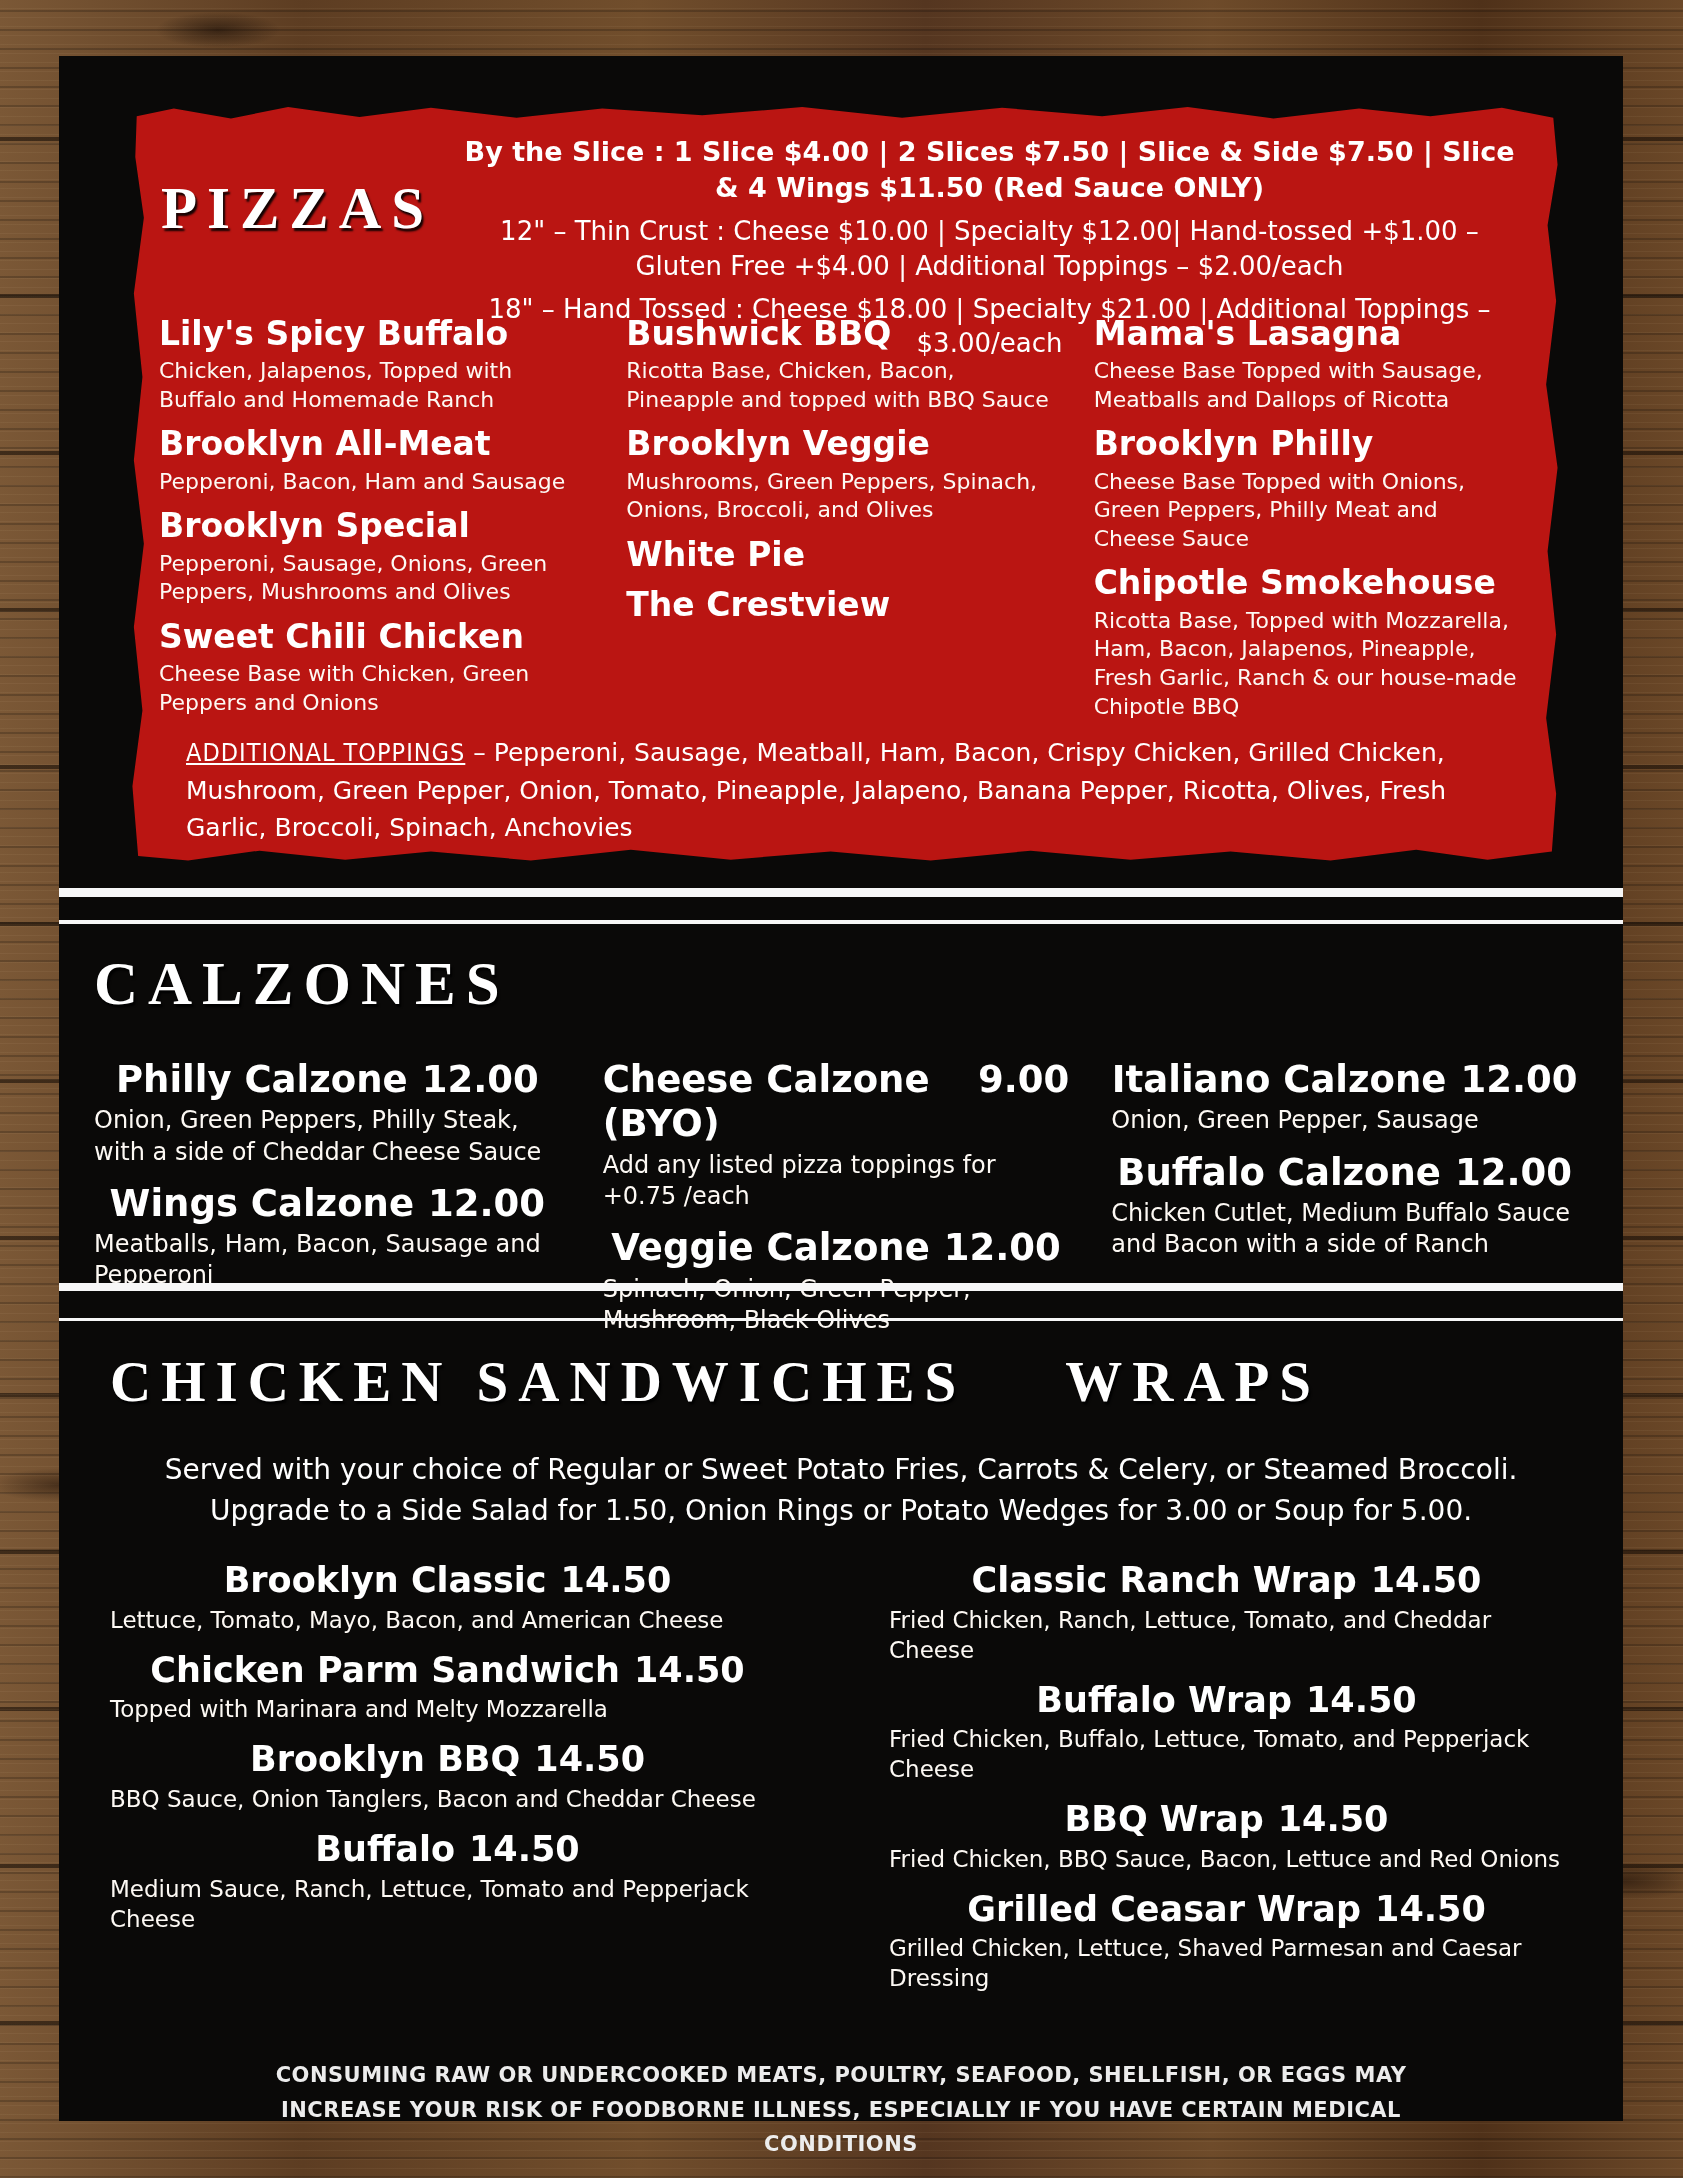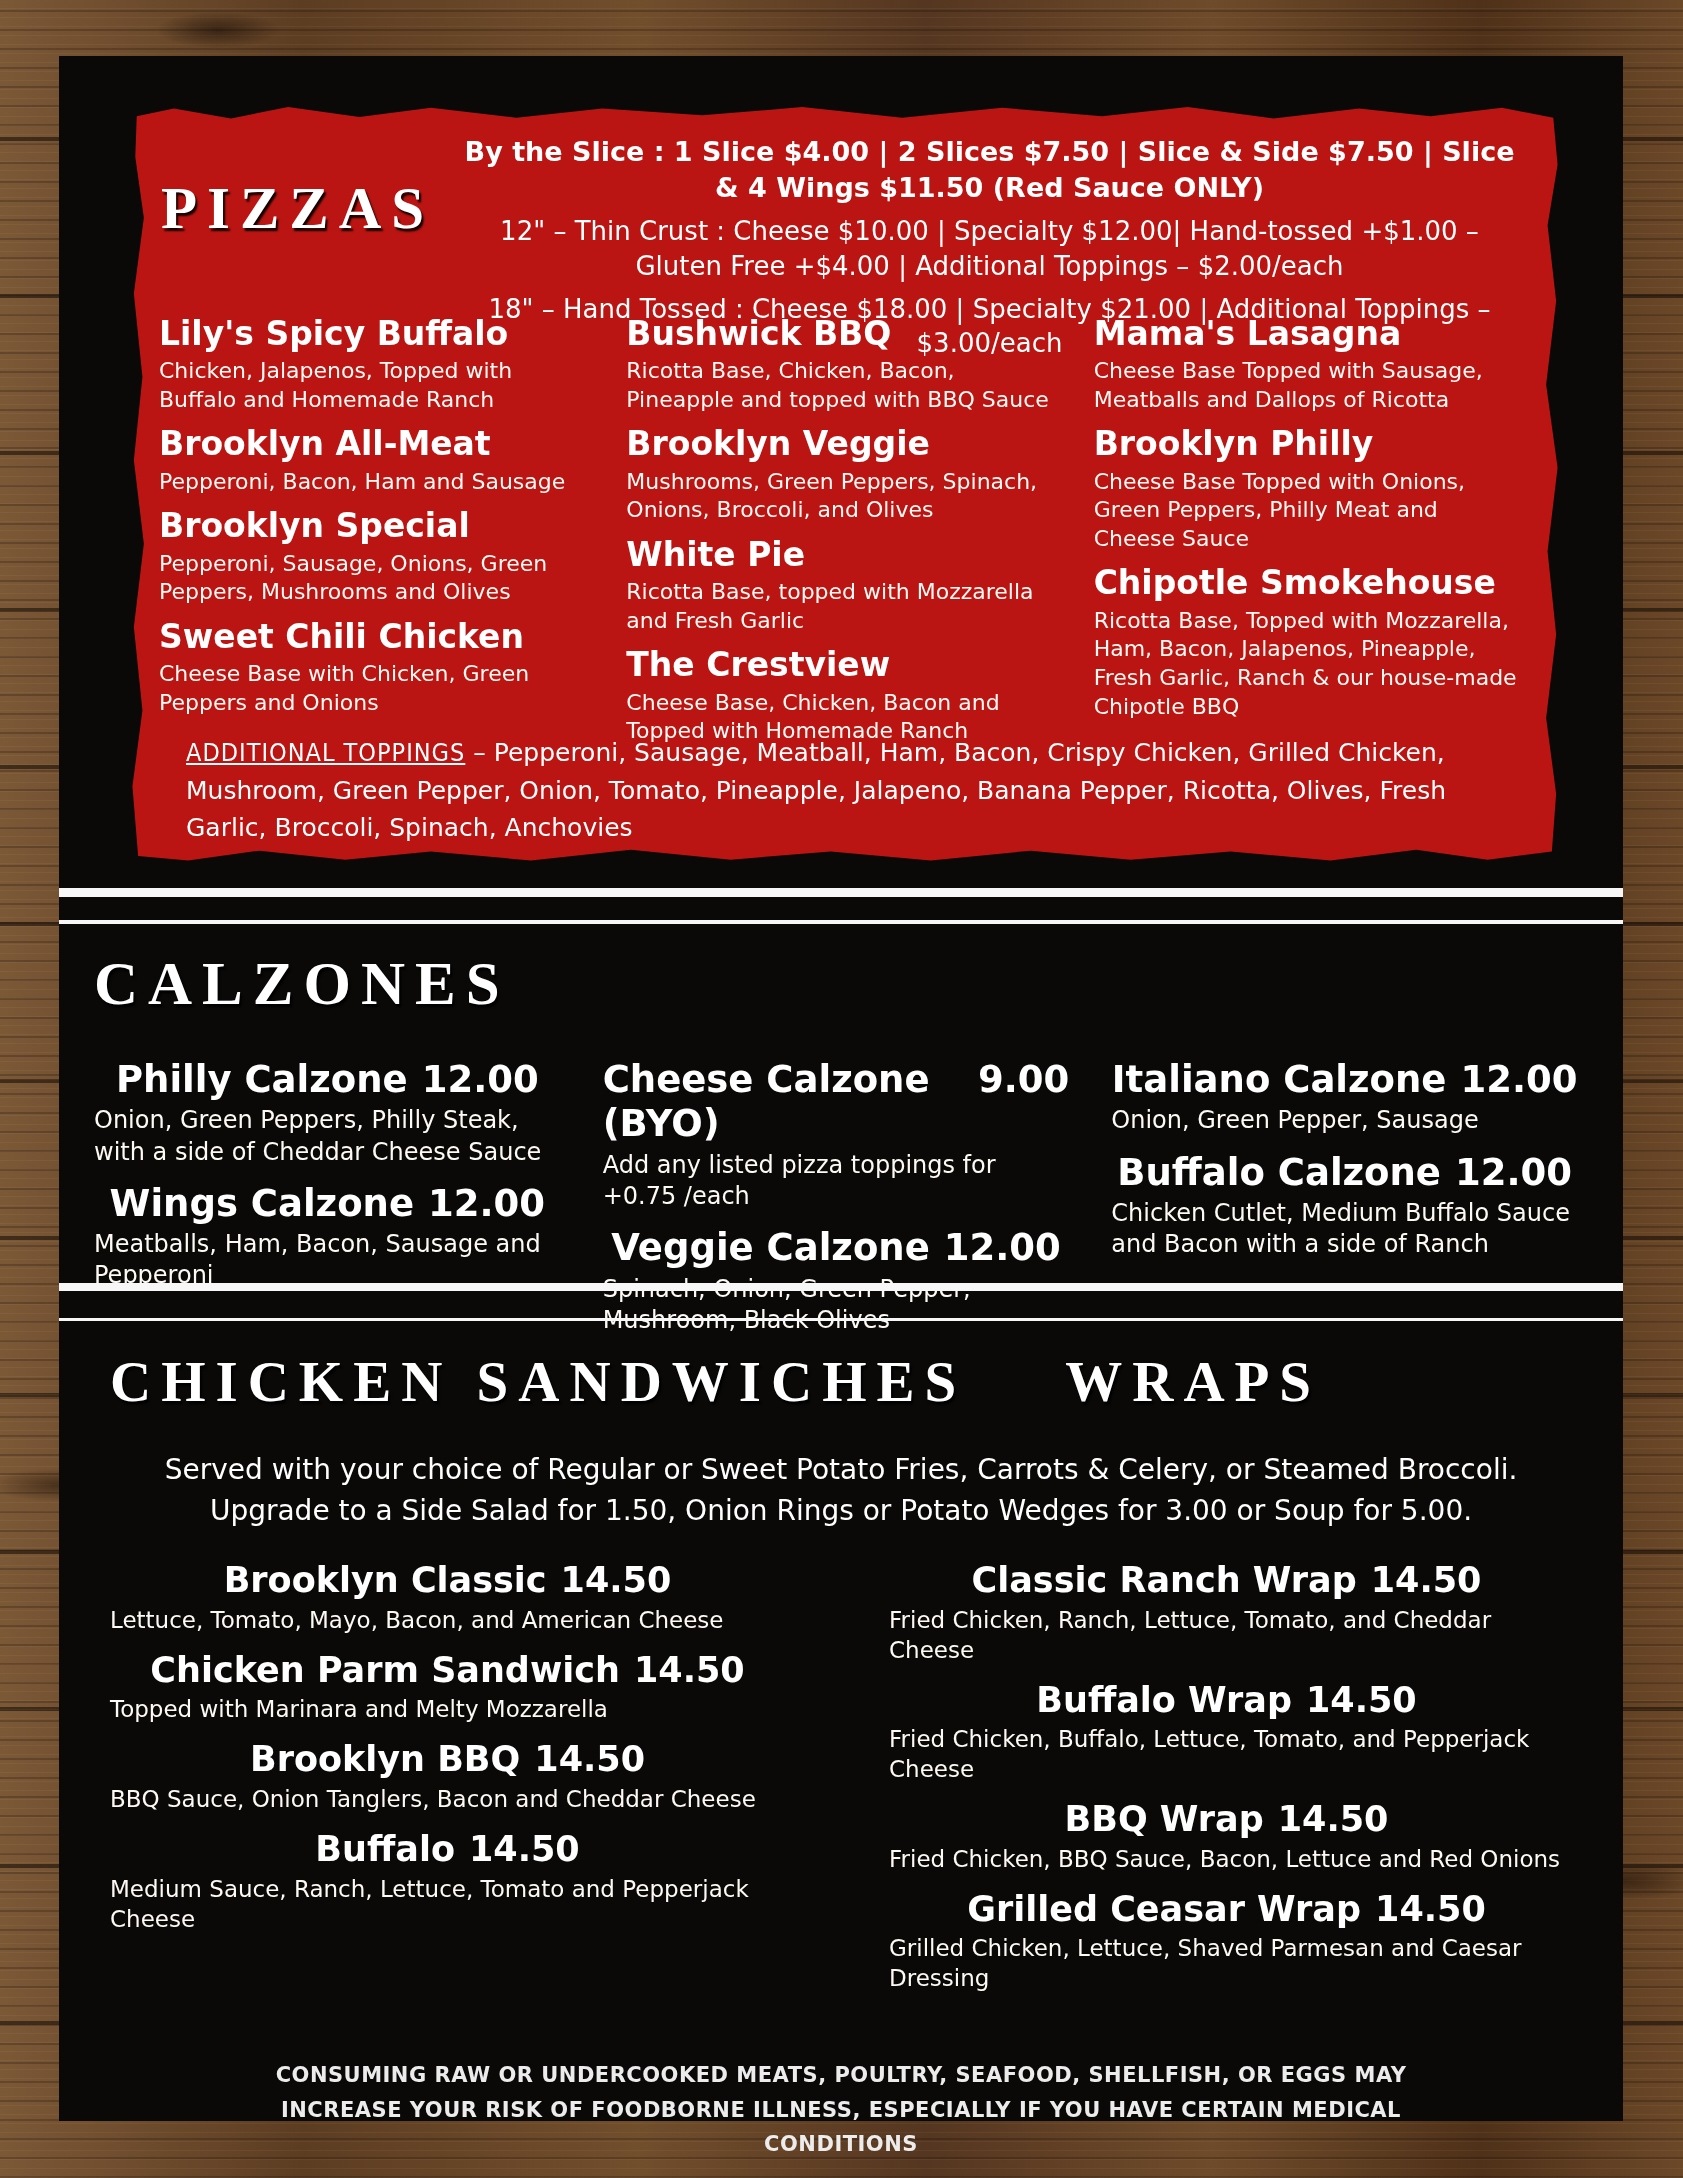--- a/index.html
+++ b/index.html
@@ -100,25 +100,23 @@
           <div class="item">
             <h3 class="item-name">Bushwick BBQ</h3>
             <p class="item-desc">Ricotta Base, Chicken, Bacon, Pineapple and topped with BBQ Sauce</p>
           </div>
           <div class="item">
             <h3 class="item-name">Brooklyn Veggie</h3>
             <p class="item-desc">Mushrooms, Green Peppers, Spinach, Onions, Broccoli, and Olives</p>
           </div>
           <div class="item">
             <h3 class="item-name">White Pie</h3>
-            <p class="item-desc">Ricotta Base, topped with Mozzarella and Fresh Garlic</p>
           </div>
           <div class="item">
             <h3 class="item-name">The Crestview</h3>
-            <p class="item-desc">Cheese Base, Chicken, Bacon and Topped with Homemade Ranch</p>
           </div>
         </div>
         <div>
           <div class="item">
             <h3 class="item-name">Mama's Lasagna</h3>
             <p class="item-desc">Cheese Base Topped with Sausage, Meatballs and Dallops of Ricotta</p>
           </div>
           <div class="item">
             <h3 class="item-name">Brooklyn Philly</h3>
             <p class="item-desc">Cheese Base Topped with Onions, Green Peppers, Philly Meat and Cheese Sauce</p>

